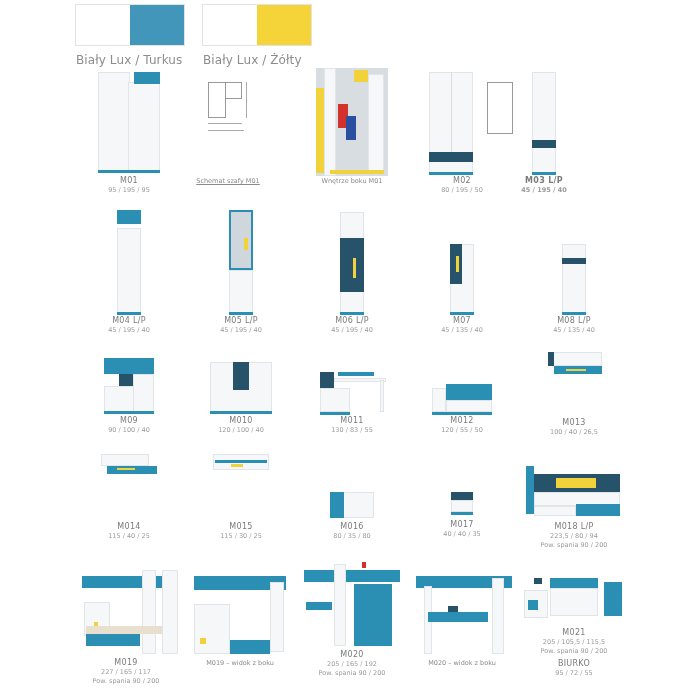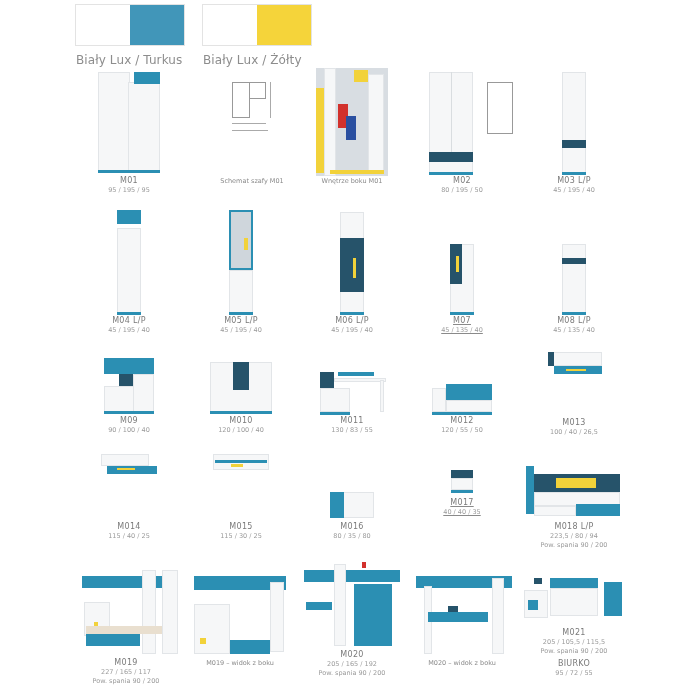--- a/index.html
+++ b/index.html
@@ -42,21 +42,21 @@
   <div class="img" style="width:70px;height:108px;">
     <div class="wh" style="left:4px;top:4px;width:32px;height:100px;"></div>
     <div class="wh" style="left:34px;top:14px;width:32px;height:90px;"></div>
     <div class="tl" style="left:40px;top:4px;width:26px;height:12px;"></div>
     <div class="tl" style="left:4px;top:102px;width:62px;height:3px;"></div>
   </div>
   <div class="name">M01</div>
   <div class="dims">95 / 195 / 95</div>
 </div>
 
-<div class="item" style="left:196px; top:68px;">
+<div class="item" style="left:172px; top:68px;text-decoration:underline;">
   <div class="img" style="width:60px;height:108px;">
     <div style="position:absolute;left:10px;top:14px;width:18px;height:36px;border:1px solid #999;"></div>
     <div style="position:absolute;left:27px;top:14px;width:17px;height:17px;border:1px solid #999;"></div>
     <div class="ln" style="left:48px;top:14px;width:1px;height:36px;background:#aaa;"></div>
     <div class="ln" style="left:10px;top:55px;width:34px;height:1px;background:#aaa;"></div>
     <div class="ln" style="left:10px;top:62px;width:36px;height:1px;background:#aaa;"></div>
   </div>
   <div class="caption">Schemat szafy M01</div>
 </div>
 
@@ -78,21 +78,21 @@
     <div class="wh" style="left:12px;top:4px;width:44px;height:102px;"></div>
     <div class="ln" style="left:34px;top:4px;width:1px;height:80px;"></div>
     <div class="dk" style="left:12px;top:84px;width:44px;height:10px;"></div>
     <div class="tl" style="left:12px;top:104px;width:44px;height:3px;"></div>
     <div style="position:absolute;left:70px;top:14px;width:26px;height:52px;border:1px solid #999;"></div>
   </div>
   <div class="name">M02</div>
   <div class="dims">80 / 195 / 50</div>
 </div>
 
-<div class="item" style="left:518px; top:68px;">
+<div class="item" style="left:488px; top:68px;font-weight:bold;">
   <div class="img" style="width:30px;height:108px;">
     <div class="wh" style="left:3px;top:4px;width:24px;height:102px;"></div>
     <div class="dk" style="left:3px;top:72px;width:24px;height:8px;"></div>
     <div class="tl" style="left:3px;top:104px;width:24px;height:3px;"></div>
   </div>
   <div class="name">M03 L/P</div>
   <div class="dims">45 / 195 / 40</div>
 </div>
 
 <div class="item" style="left:73px; top:208px;">
@@ -121,21 +121,21 @@
   <div class="img" style="width:30px;height:108px;">
     <div class="wh" style="left:3px;top:4px;width:24px;height:102px;"></div>
     <div class="dk" style="left:3px;top:30px;width:24px;height:54px;"></div>
     <div class="ye" style="left:16px;top:50px;width:3px;height:20px;"></div>
     <div class="tl" style="left:3px;top:104px;width:24px;height:3px;"></div>
   </div>
   <div class="name">M06 L/P</div>
   <div class="dims">45 / 195 / 40</div>
 </div>
 
-<div class="item" style="left:406px; top:208px;text-decoration:underline;">
+<div class="item" style="left:406px; top:208px;">
   <div class="img" style="width:30px;height:108px;">
     <div class="wh" style="left:3px;top:36px;width:24px;height:70px;"></div>
     <div class="dk" style="left:3px;top:36px;width:12px;height:40px;"></div>
     <div class="ye" style="left:9px;top:48px;width:3px;height:16px;"></div>
     <div class="tl" style="left:3px;top:104px;width:24px;height:3px;"></div>
   </div>
   <div class="name">M07</div>
   <div class="dims">45 / 135 / 40</div>
 </div>
 
@@ -228,21 +228,21 @@
 
 <div class="item" style="left:296px; top:450px;">
   <div class="img" style="width:60px;height:72px;">
     <div class="wh" style="left:8px;top:42px;width:44px;height:26px;"></div>
     <div class="tl" style="left:8px;top:42px;width:14px;height:26px;"></div>
   </div>
   <div class="name">M016</div>
   <div class="dims">80 / 35 / 80</div>
 </div>
 
-<div class="item" style="left:406px; top:426px;text-decoration:underline;">
+<div class="item" style="left:406px; top:448px;">
   <div class="img" style="width:30px;height:72px;">
     <div class="dk" style="left:4px;top:44px;width:22px;height:8px;"></div>
     <div class="wh" style="left:4px;top:52px;width:22px;height:12px;"></div>
     <div class="tl" style="left:4px;top:64px;width:22px;height:3px;"></div>
   </div>
   <div class="name">M017</div>
   <div class="dims">40 / 40 / 35</div>
 </div>
 
 <div class="item" style="left:518px; top:450px;">

